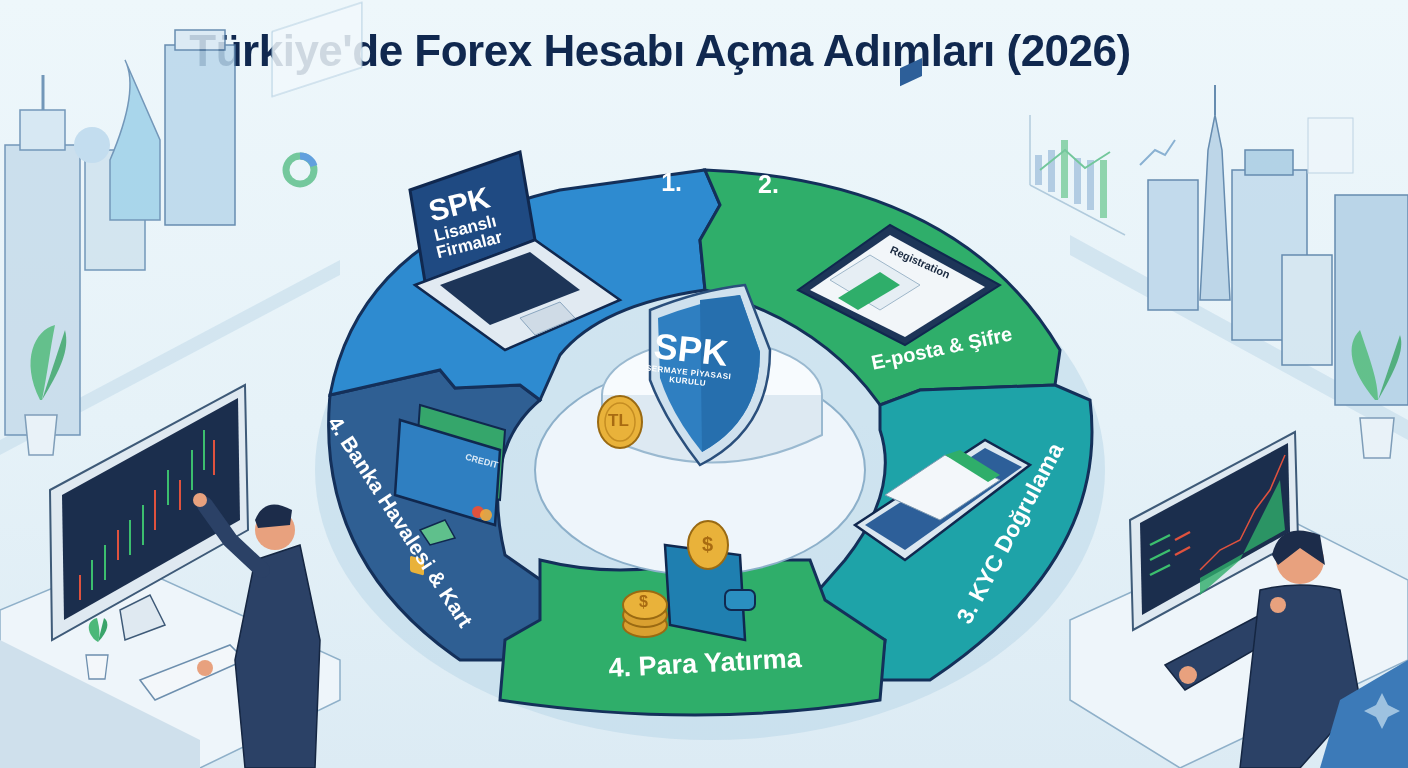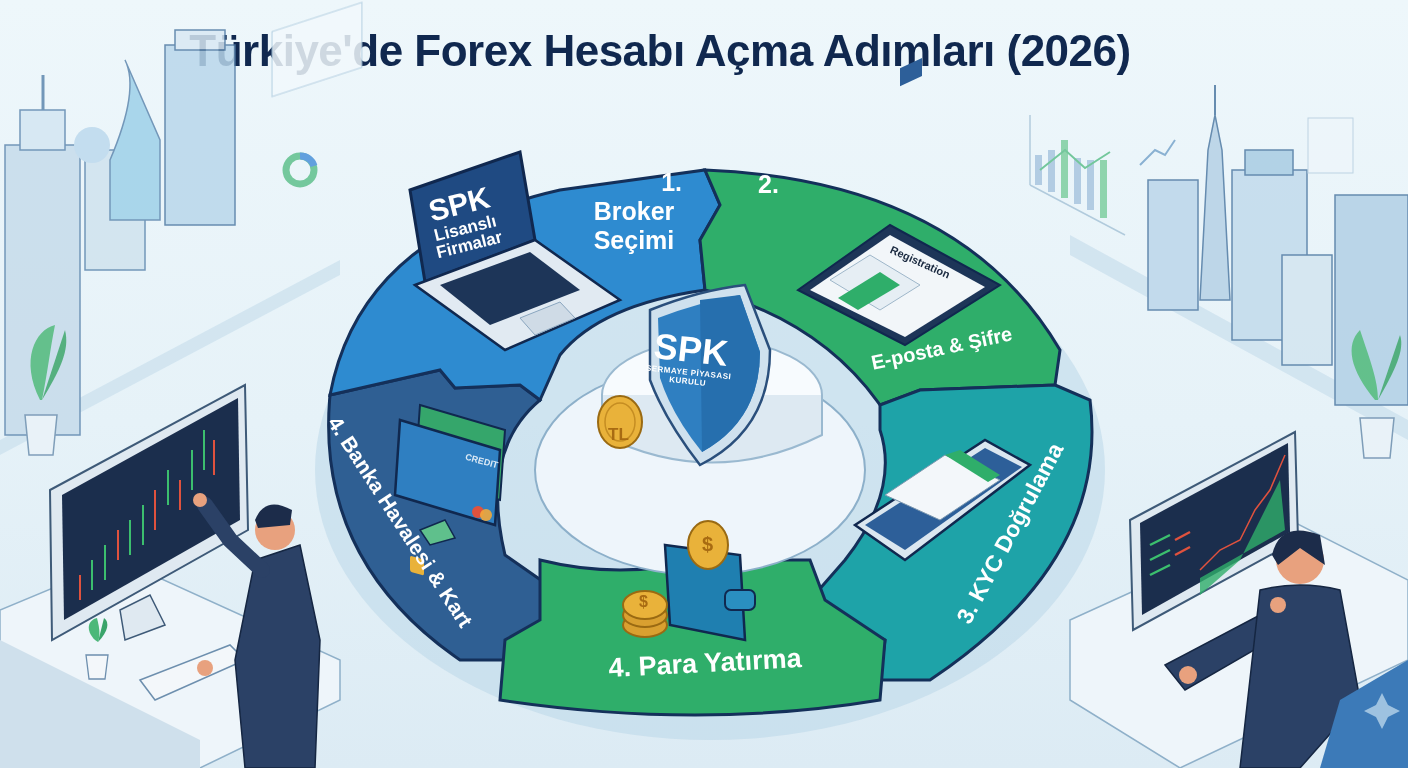--- a/index.html
+++ b/index.html
@@ -233,30 +233,29 @@
   <span class="small">Lisanslı</span>
   <span class="small">Firmalar</span>
 </div>
 
 <div class="shield-txt">
   <span class="big">SPK</span>
   <span class="small">SERMAYE PİYASASI</span>
   <span class="small">KURULU</span>
 </div>
 
-<div class="coin-txt" style="left:608px; top:425px; font-size:17px;">TL</div>
+<div class="coin-txt" style="left:608px; top:411px; font-size:17px;">TL</div>
 <div class="coin-txt" style="left:702px; top:533px; font-size:20px;">$</div>
 <div class="coin-txt" style="left:639px; top:593px; font-size:16px;">$</div>
 
 <div class="reg-title">Registration</div>
 <div class="credit-txt">CREDIT</div>
 
 <div class="lbl step1">
   <div style="text-align:right;padding-right:12px;">1.</div>
-  <div>Broker Seçimi</div>
 </div>
 
 <div class="lbl step2">
   <div style="text-align:left;padding-left:38px;">2.</div>
 </div>
 
 <div class="lbl step2-sub">E-posta &amp; Şifre</div>
 <div class="lbl step3">3. KYC Doğrulama</div>
 <div class="lbl step4a">4. Banka Havalesi &amp; Kart</div>
 <div class="lbl step4b">4. Para Yatırma</div>

